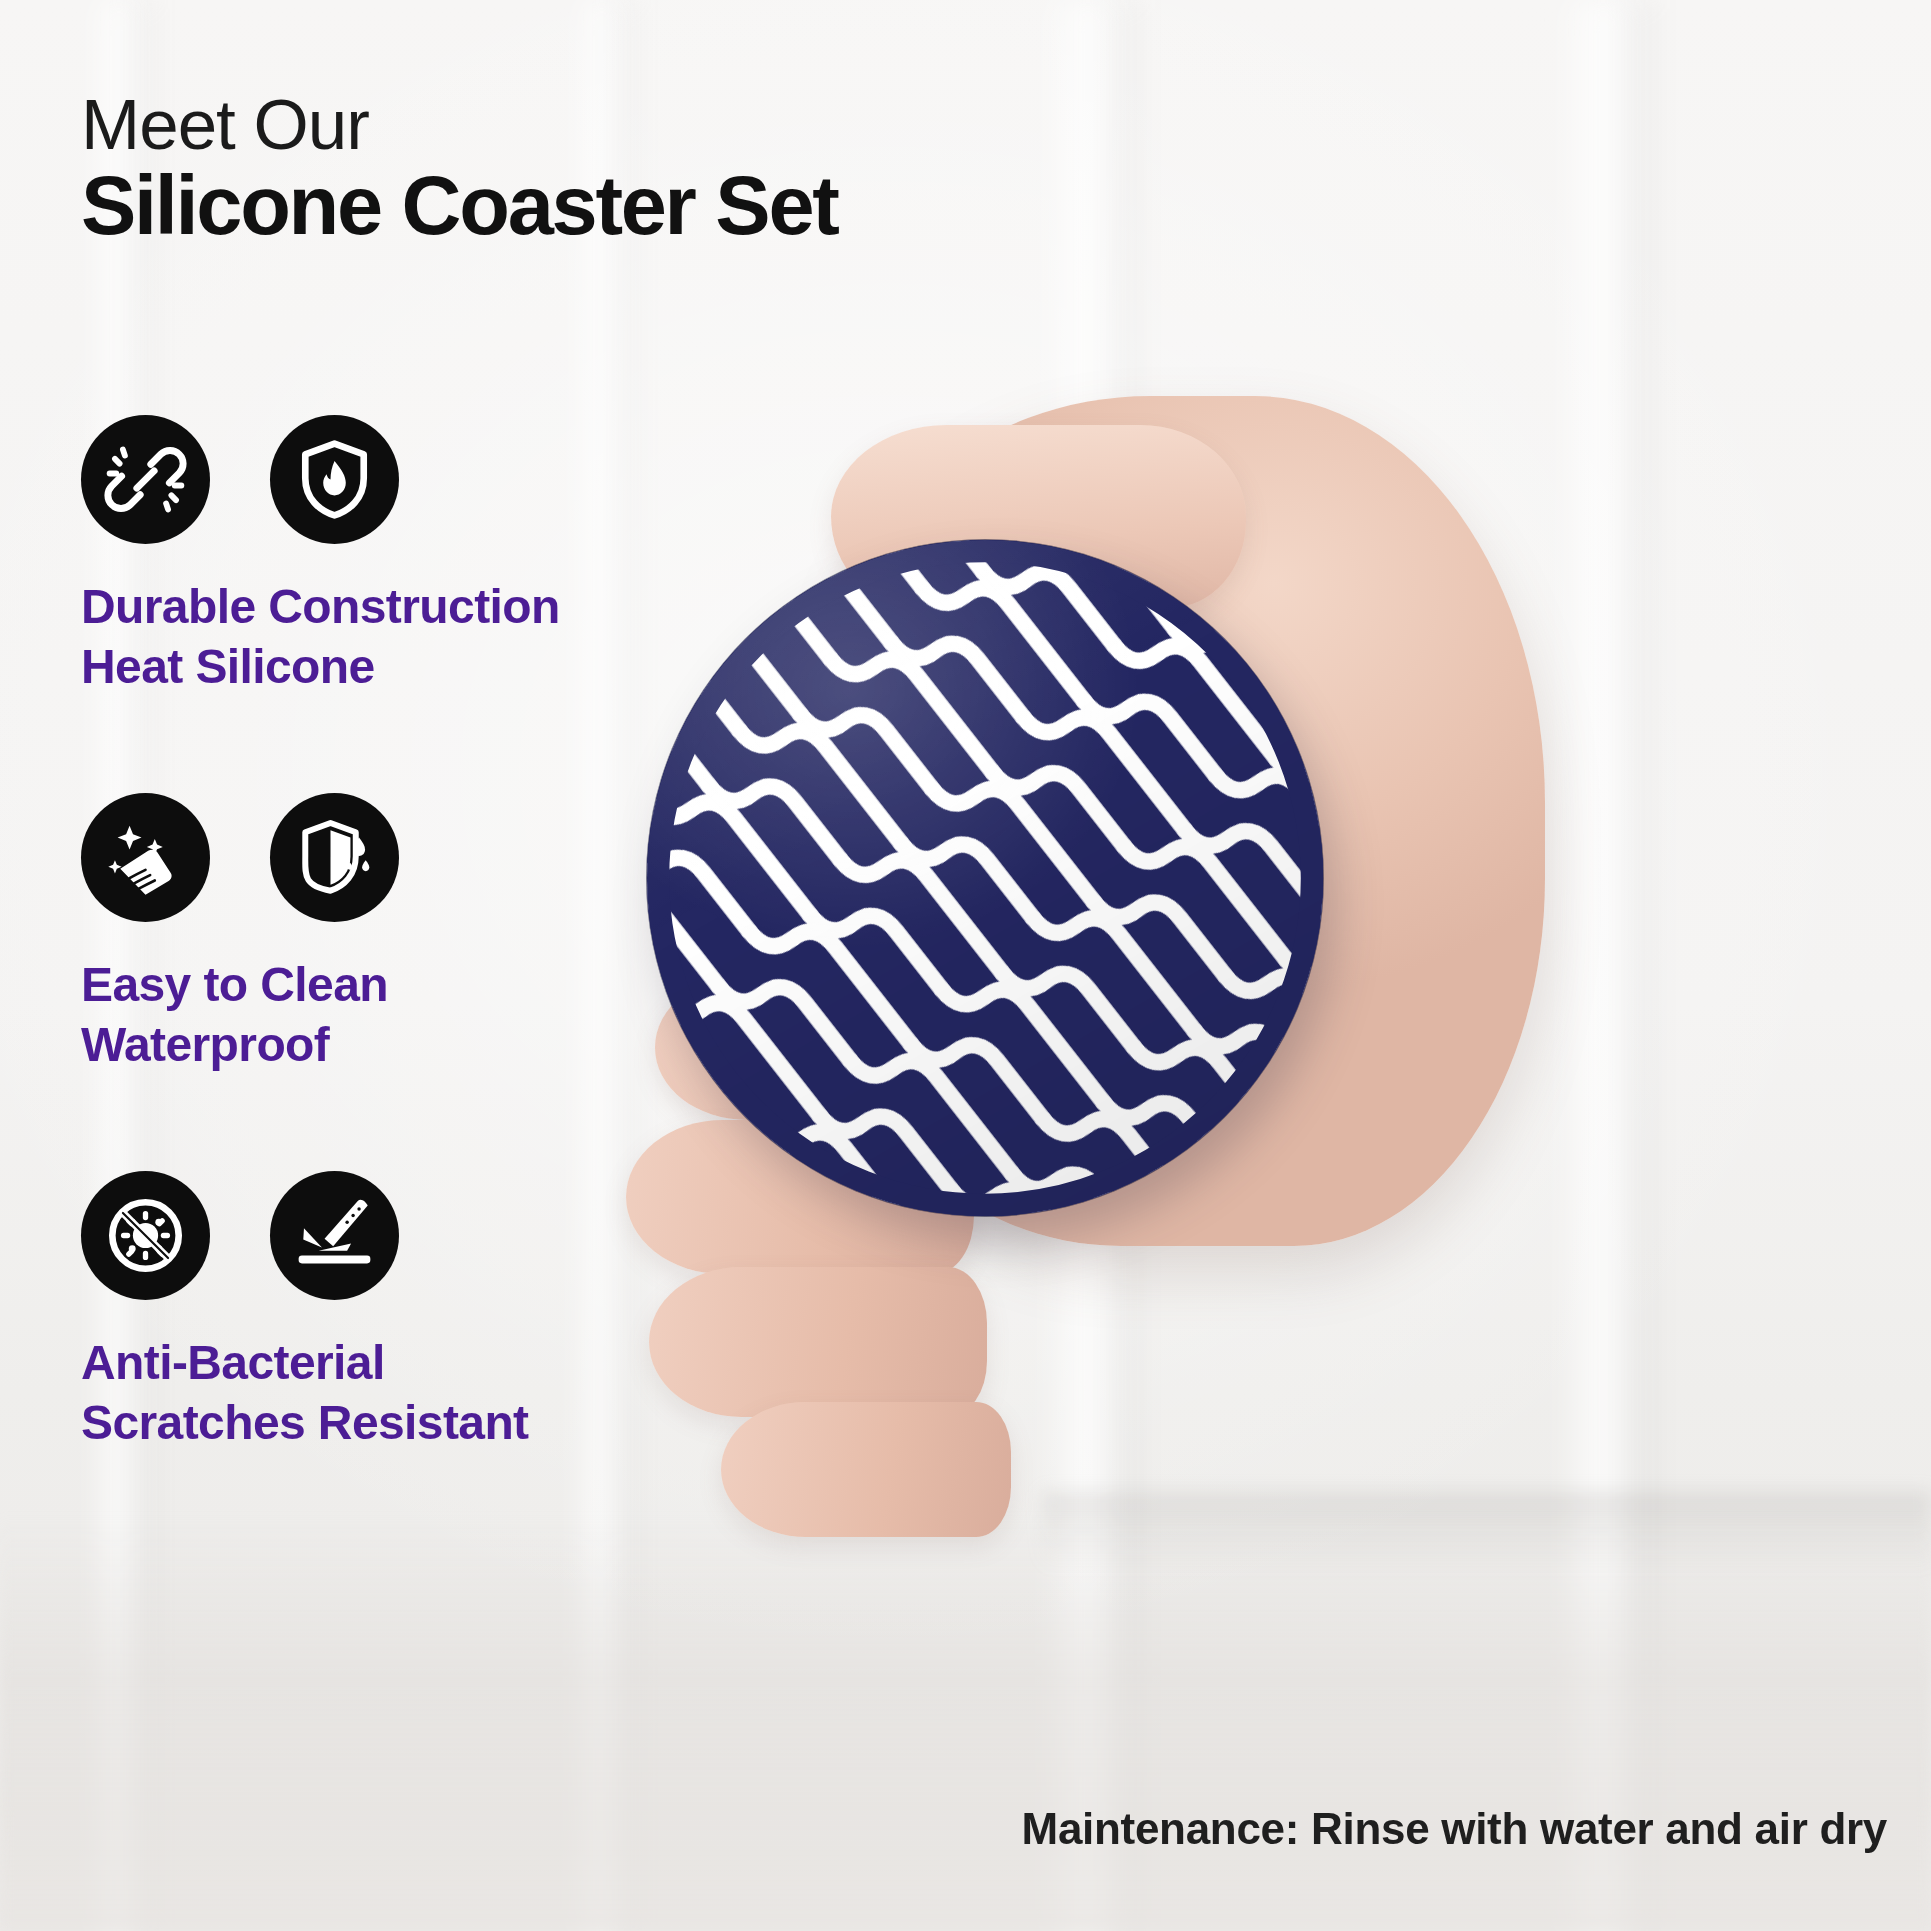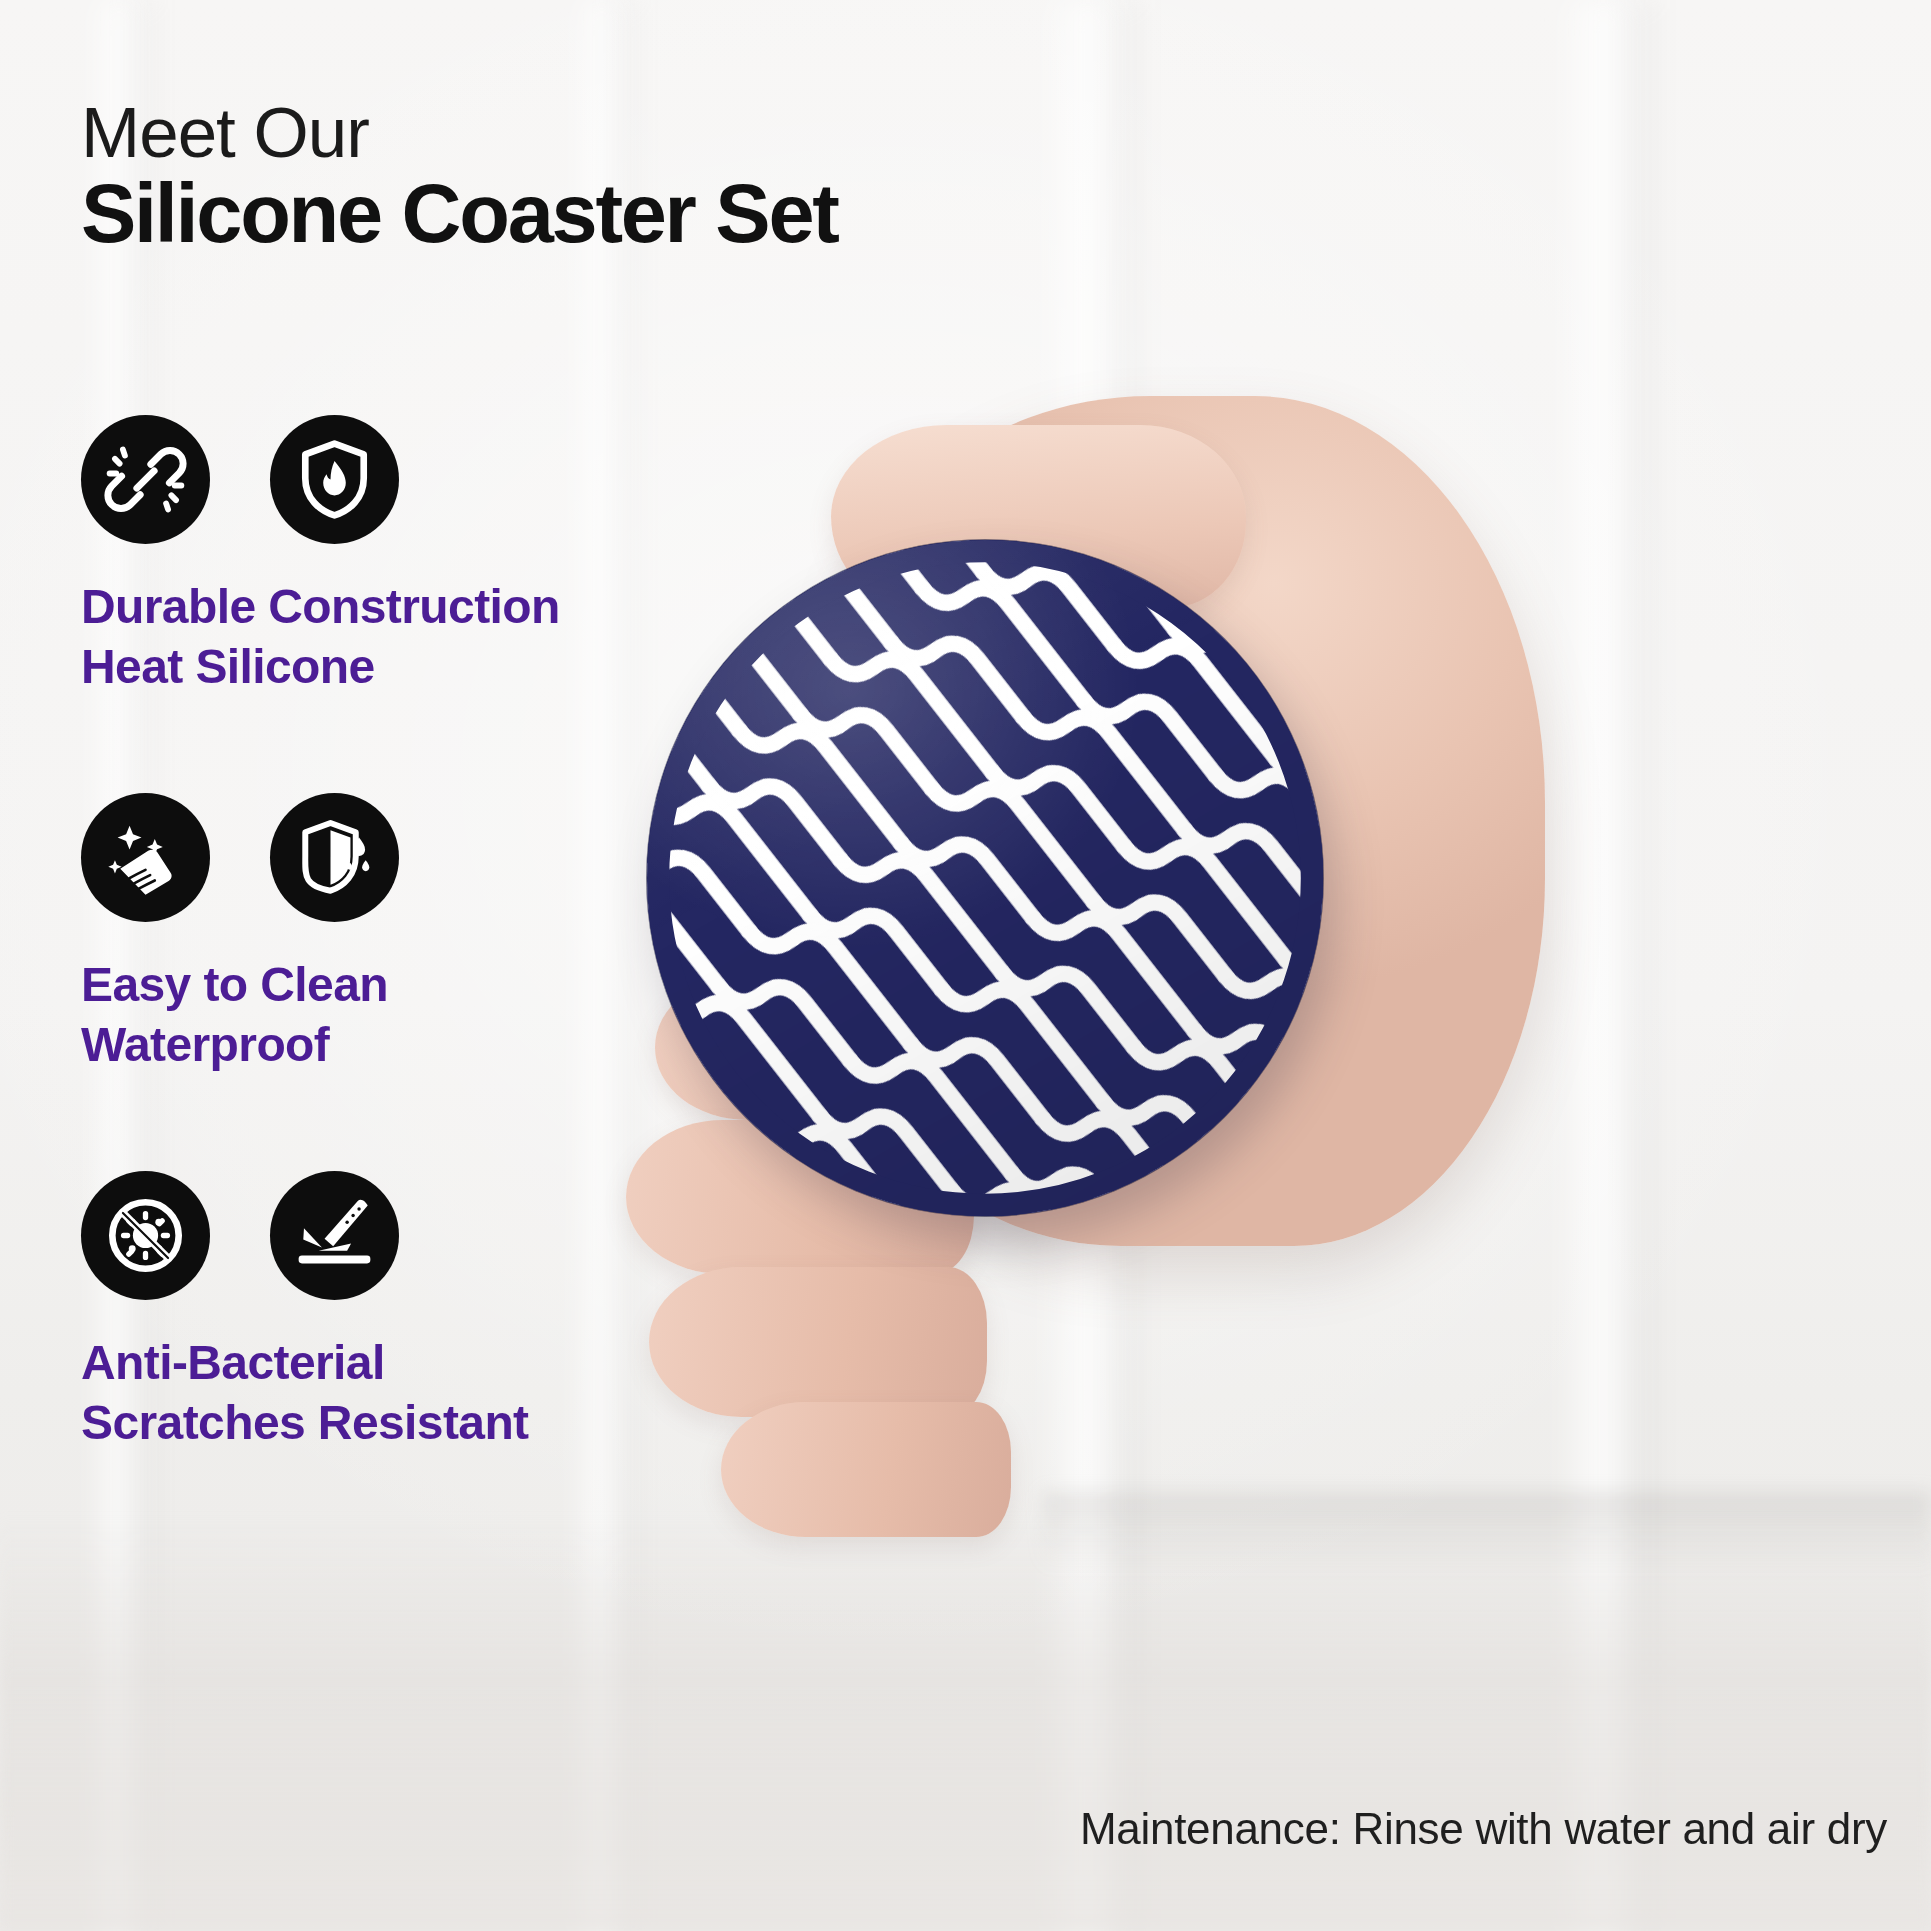--- a/index.html
+++ b/index.html
@@ -46,21 +46,21 @@
   .bg-vignette {
     position:absolute; inset:0;
     background:radial-gradient(ellipse 85% 75% at 46% 40%,rgba(255,255,255,.55) 0%,rgba(255,255,255,0) 62%);
   }
 
   
   #copy { position:absolute; left:81px; top:89px; width:734px; }
 
   .eyebrow {
     font-size:71px; line-height:1.0; font-weight:400;
-    color:#1b1b1b; letter-spacing:-1px;margin-top:8px;
+    color:#1b1b1b; letter-spacing:-1px;
   }
   .headline {
     margin-top:4px;
     font-size:83px; line-height:1.0; font-weight:700;
     color:#111; letter-spacing:-2.3px; white-space:nowrap;
   }
 
   
   #features { position:absolute; left:81px; top:415px; width:753px; }
   .feature { margin-bottom:95px; }
@@ -125,21 +125,21 @@
     background:
       radial-gradient(ellipse 78% 70% at 30% 22%,rgba(255,255,255,.16) 0%,rgba(255,255,255,0) 55%),
       linear-gradient(150deg,rgba(255,255,255,.08) 0%,rgba(0,0,0,0) 38%,rgba(0,0,0,.10) 100%);
     pointer-events:none;
   }
 
   
   #footnote {
     position:absolute; left:0; right:44px; top:1804px;
     text-align:right;
-    font-size:44px; font-weight:400; color:#1f1f1f; letter-spacing:-0.3px;
+    font-size:44px; font-weight:700; color:#1f1f1f; letter-spacing:-0.3px;
   }
 </style>
 </head>
 <body>
 
 <div id="stage">
 
   <div class="bg-base"></div>
   <div class="bg-seam s1"></div>
   <div class="bg-seam s2"></div>

